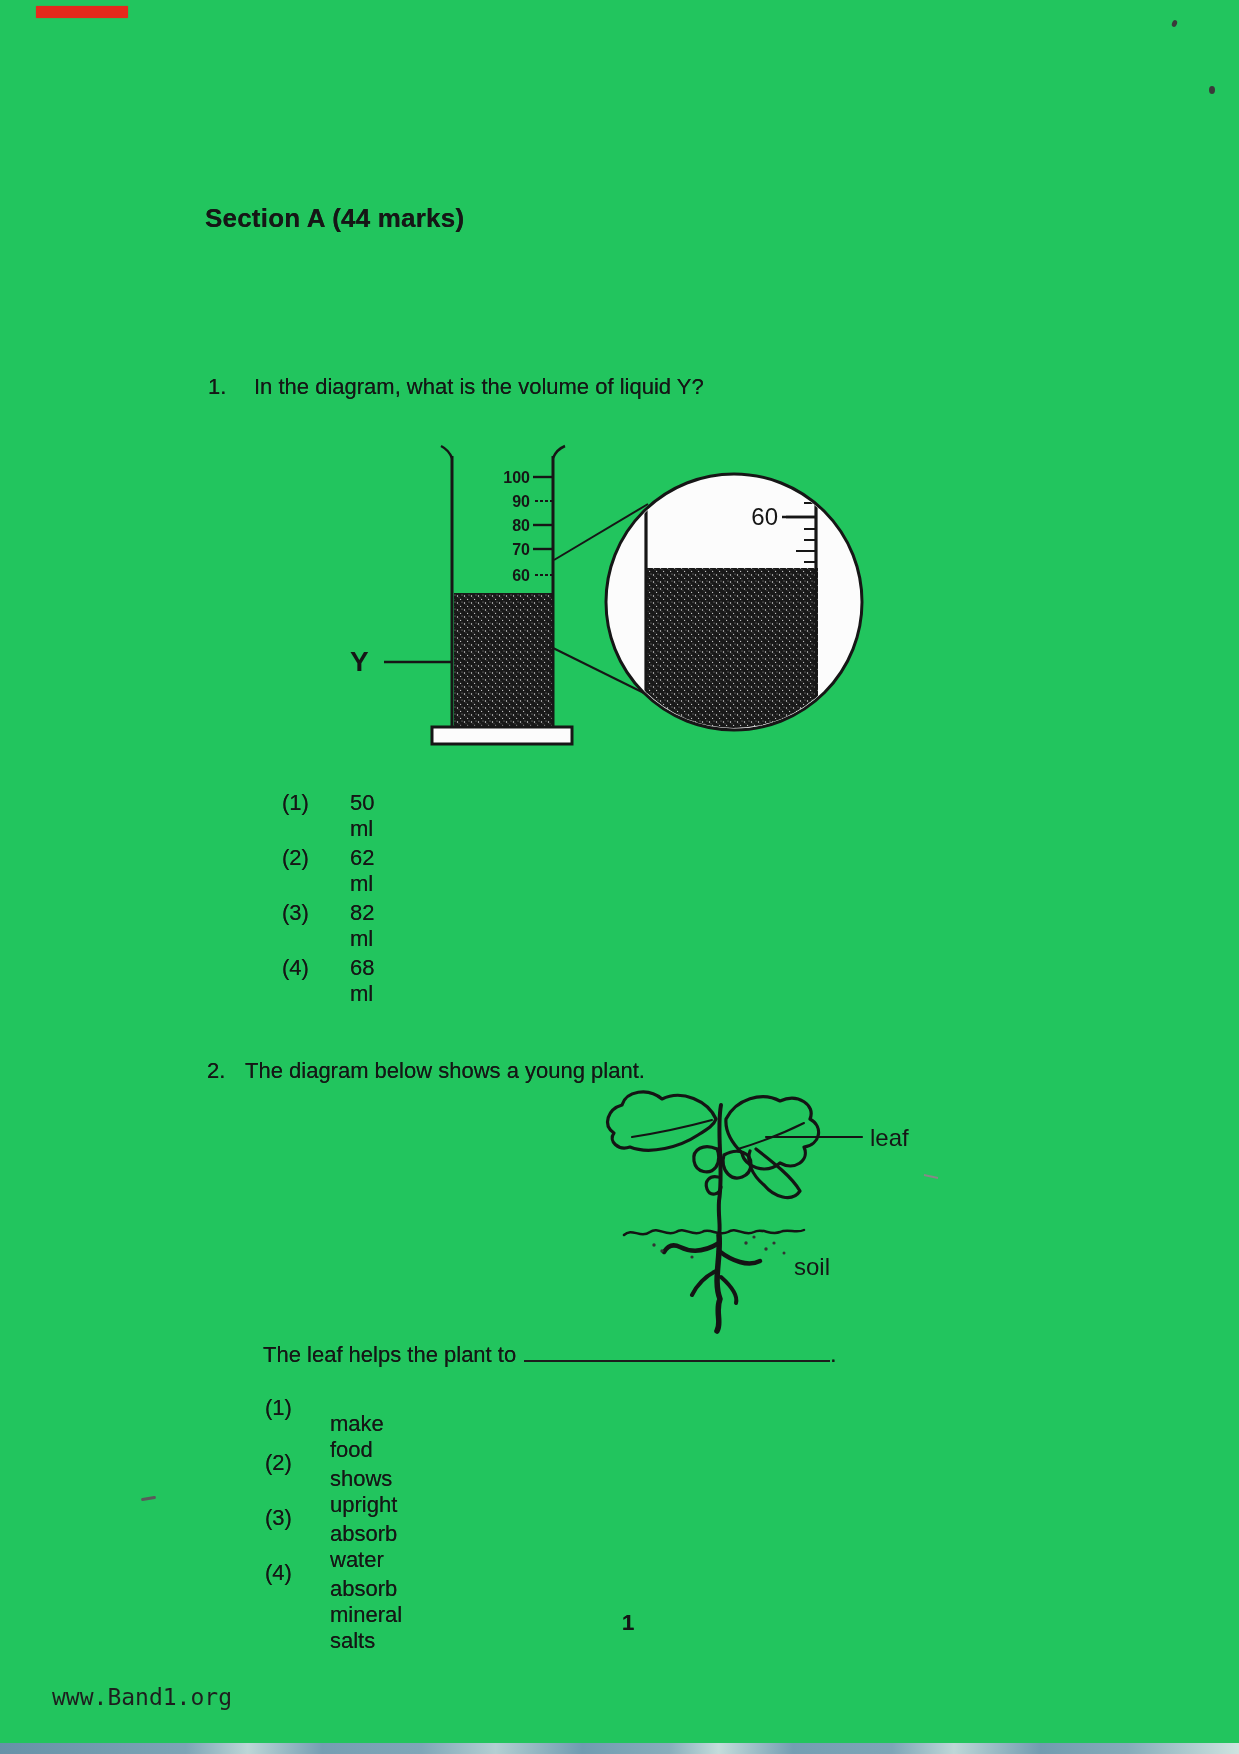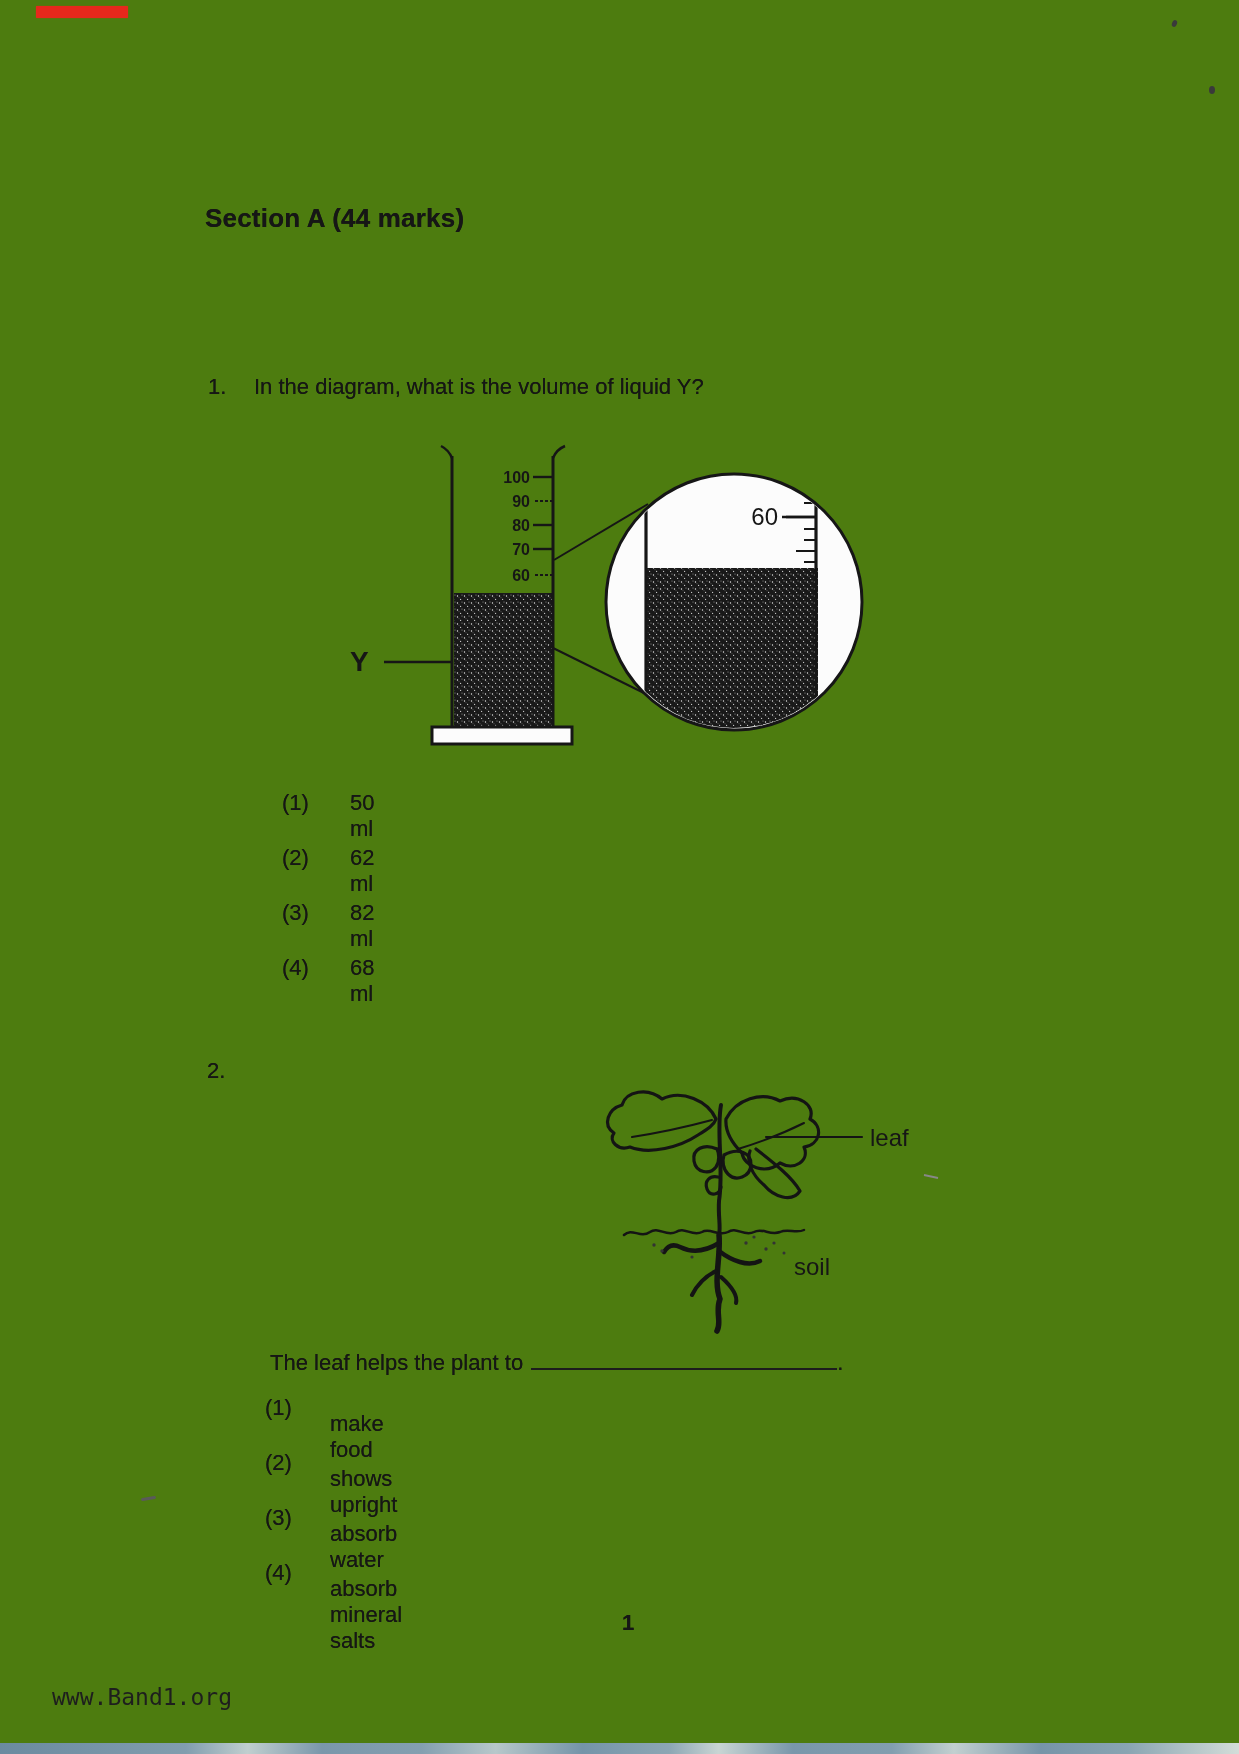--- a/index.html
+++ b/index.html
@@ -1,17 +1,17 @@
 <!DOCTYPE html>
 <html><head>
 <meta charset="utf-8">
 <style>
   html,body{margin:0;padding:0;background:#ffffff;}
   #page{
-    position:relative;width:1239px;height:1754px;background:#4d7c0f;
+    position:relative;width:1239px;height:1754px;background:#22c55e;
     font-family:"Liberation Sans",sans-serif;color:#161616;overflow:hidden;
   }
   .txt{position:absolute;white-space:nowrap;text-shadow:0 0 .5px rgba(10,10,10,.75);}
   .heading{font-size:26px;font-weight:bold;letter-spacing:.2px;}
   .body-par{position:absolute;left:200px;top:258px;width:862px;font-size:22px;line-height:33px;
     text-shadow:0 0 .5px rgba(10,10,10,.7);}
   .jline{text-align:justify;text-align-last:justify;white-space:nowrap;}
   .jline2{text-align:left;}
   .qnum{font-size:22px;}
   .qtext{font-size:22px;text-align:right;}
@@ -130,20 +130,21 @@
   <div class="opt-row q1opt" style="left:282px;top:900px;">
     <span class="opt-num">(3)</span>
     <span class="opt-label">82 ml</span>
   </div>
   <div class="opt-row q1opt" style="left:282px;top:955px;">
     <span class="opt-num">(4)</span>
     <span class="opt-label">68 ml</span>
   </div>
 
   <div class="txt qnum" style="left:207px;top:1058px;">2.</div>
+  <div class="txt qtext" style="left:245px;top:1058px;">The diagram below shows a young plant.</div>
 
   <svg class="diagram" style="left:598px;top:1085px;" width="430" height="250" viewBox="0 0 430 250">
     <g stroke="#141414" stroke-width="3.2" fill="none" stroke-linecap="round" stroke-linejoin="round">
 
       <path d="M123,20 C118,48 126,82 121,116 C120,132 123,142 121,150" stroke-width="4"></path>
 
       <path d="M118,34 C110,16 84,4 64,14 C50,2 28,6 24,20 C10,24 4,40 16,48 C10,56 20,66 32,62 C52,70 82,62 100,50 C110,44 116,40 118,34"></path>
       <path d="M34,52 C60,48 88,42 114,35" stroke-width="2"></path>
 
       <path d="M128,34 C138,14 164,6 182,16 C200,8 218,20 212,34 C226,42 222,60 206,62 C212,76 196,86 182,78 C168,90 146,82 144,68 C134,58 127,46 128,34"></path>
@@ -174,21 +175,21 @@
       <circle cx="156" cy="152" r="1.6"></circle>
         <circle cx="168" cy="164" r="1.7"></circle>
       <circle cx="176" cy="158" r="1.6"></circle>
         <circle cx="186" cy="168" r="1.5"></circle>
     </g>
     <path d="M326,90 L340,93" stroke="#888" stroke-width="2"></path>
     <text x="272" y="61" font-size="24">leaf</text>
     <text x="196" y="190" font-size="24">soil</text>
   </svg>
 
-  <div class="txt qtext" style="left:270px;top:1340px;margin-top:8px;">
+  <div class="txt qtext" style="left:263px;top:1340px;">
     <span>The leaf helps the plant to</span><span class="blank-line"></span><span>.</span>
   </div>
 
   <div class="opt-row q2opt" style="left:265px;top:1395px;">
     <span class="opt-num">(1)</span>
     <span class="opt-label">make food</span>
   </div>
   <div class="opt-row q2opt" style="left:265px;top:1450px;">
     <span class="opt-num">(2)</span>
     <span class="opt-label">shows upright</span>

